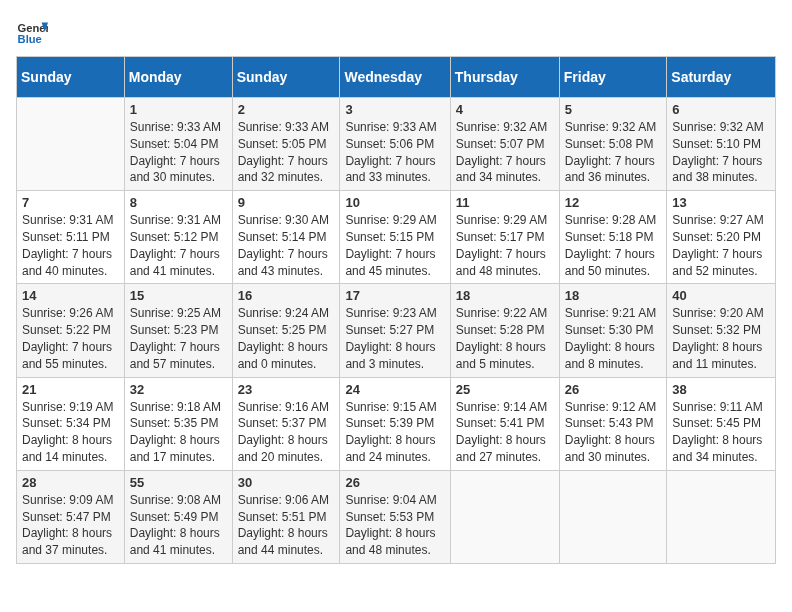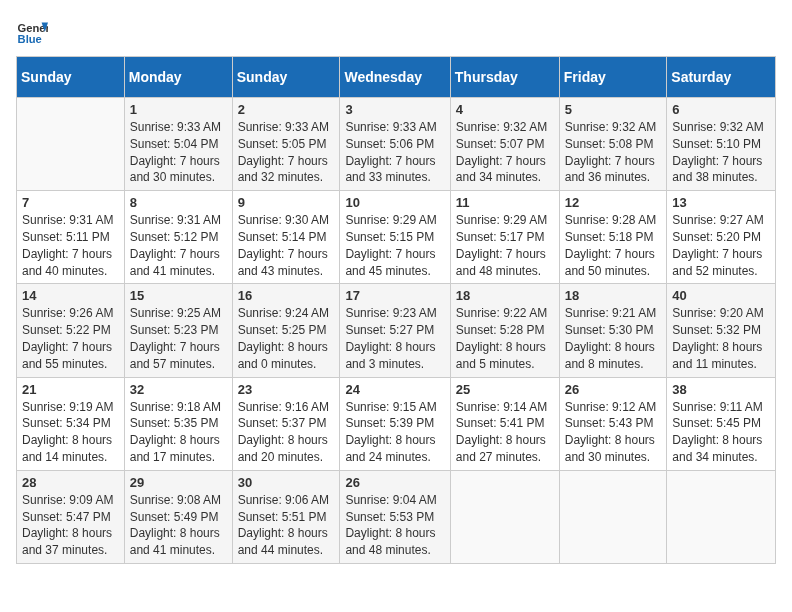--- a/index.html
+++ b/index.html
@@ -228,21 +228,21 @@
           <span class="day-num">38</span>
           <div class="day-info">Sunrise: 9:11 AM<br>Sunset: 5:45 PM<br>Daylight: 8 hours<br>and 34 minutes.</div>
         </td>
       </tr>
       <tr>
         <td>
           <span class="day-num">28</span>
           <div class="day-info">Sunrise: 9:09 AM<br>Sunset: 5:47 PM<br>Daylight: 8 hours<br>and 37 minutes.</div>
         </td>
         <td>
-          <span class="day-num">29</span>
+          <span class="day-num">55</span>
           <div class="day-info">Sunrise: 9:08 AM<br>Sunset: 5:49 PM<br>Daylight: 8 hours<br>and 41 minutes.</div>
         </td>
         <td>
           <span class="day-num">30</span>
           <div class="day-info">Sunrise: 9:06 AM<br>Sunset: 5:51 PM<br>Daylight: 8 hours<br>and 44 minutes.</div>
         </td>
         <td>
           <span class="day-num">26</span>
           <div class="day-info">Sunrise: 9:04 AM<br>Sunset: 5:53 PM<br>Daylight: 8 hours<br>and 48 minutes.</div>
         </td>

